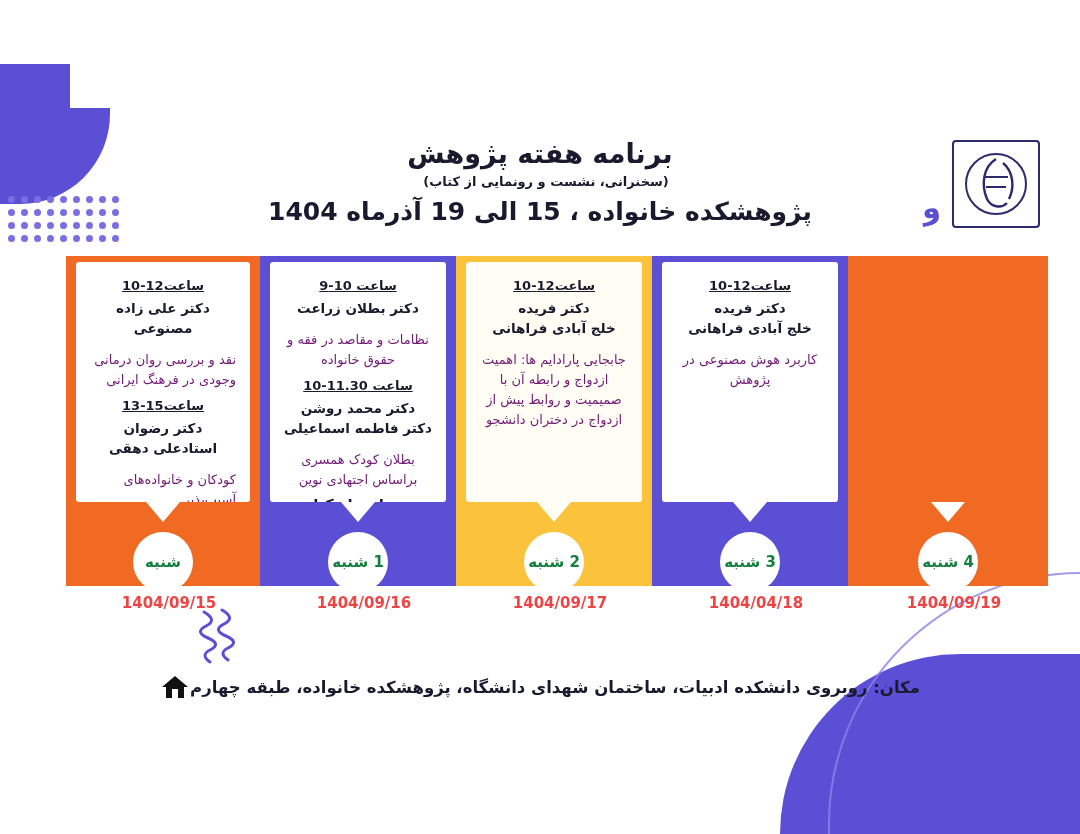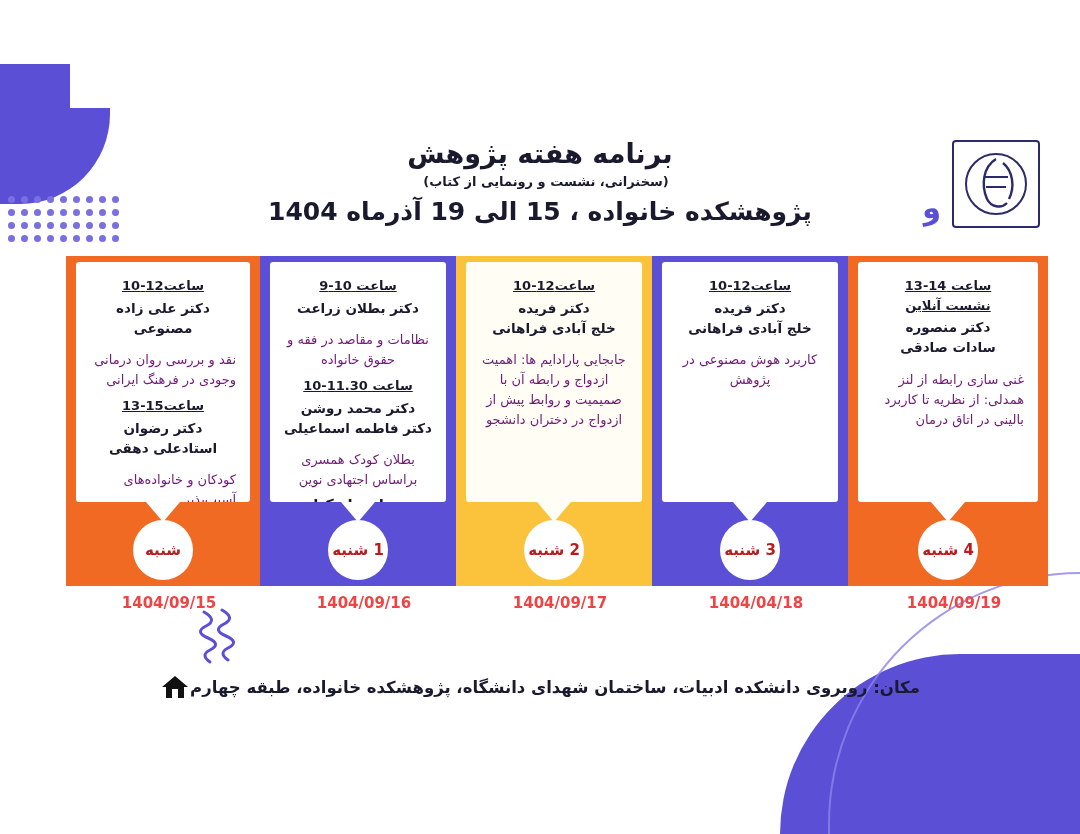--- a/index.html
+++ b/index.html
@@ -104,24 +104,24 @@
   
   .pointer{
     position:absolute;left:50%;transform:translateX(-50%);top:246px;
     width:0;height:0;border-left:17px solid transparent;border-right:17px solid transparent;
     border-top:20px solid #ffffff;
   }
   .c-yellow .pointer{border-top-color:#fffdf4;}
 
   
   .circle{
-    position:absolute;left:50%;transform:translateX(-50%);top:264px;
+    position:absolute;left:50%;transform:translateX(-50%);top:276px;
     width:60px;height:60px;border-radius:50%;background:#ffffff;
     display:flex;align-items:center;justify-content:center;
-    font-size:15px;font-weight:bold;color:#b91c1c;
+    font-size:15px;font-weight:bold;color:#15803d;
     box-shadow:0 0 0 0 rgba(0,0,0,0);
   }
   .date{
     position:absolute;left:12px;right:0;top:338px;text-align:center;
     font-size:15px;font-weight:bold;color:#ef4444;
   }
 
   
   .footer{
     position:absolute;left:0;right:0;top:672px;text-align:center;
@@ -196,28 +196,20 @@
       <path d="M46 18 C56 26 58 42 52 54" fill="none" stroke="#2b2b6b" stroke-width="2.4"></path>
       <path d="M27 32 h24" stroke="#2b2b6b" stroke-width="2"></path>
       <path d="M29 42 h20" stroke="#2b2b6b" stroke-width="2"></path>
     </svg>
   </div>
   <div class="logo-mark">ﻭ</div>
 
   <div class="band" id="band">
       <div class="col c-orange" style="width: 200px;">
         <div class="bg" style="background: rgb(240, 106, 35);"></div>
-        <div class="card">
-          <div class="slot">
-            <div class="time">ساعت 14-13</div>
-            <div class="time">نشست آنلاین</div>
-            <div class="speaker">دکتر منصوره<br>سادات صادقی</div>
-            <div class="desc">غنی سازی رابطه از لنز همدلی: از نظریه تا کاربرد بالینی در اتاق درمان</div>
-          </div>
-        </div>
         <div class="pointer"></div>
         <div class="circle">4 شنبه</div>
         <div class="date">1404/09/19</div>
       </div>
       <div class="col c-purple" style="width: 196px;">
         <div class="bg" style="background: rgb(91, 79, 214);"></div>
         <div class="card">
           <div class="slot">
             <div class="time">ساعت12-10</div>
             <div class="speaker">دکتر فریده<br>خلج آبادی فراهانی</div>

